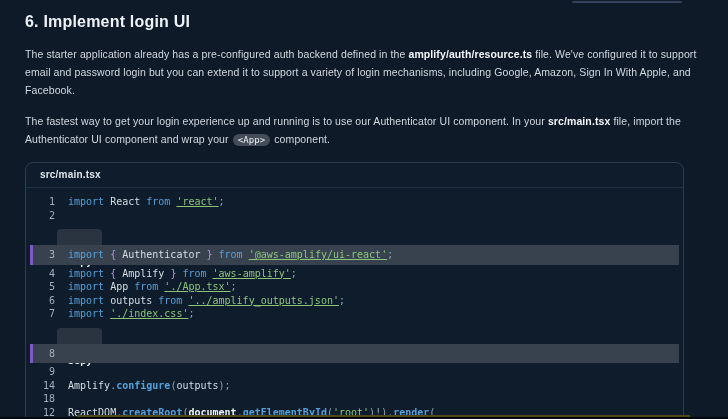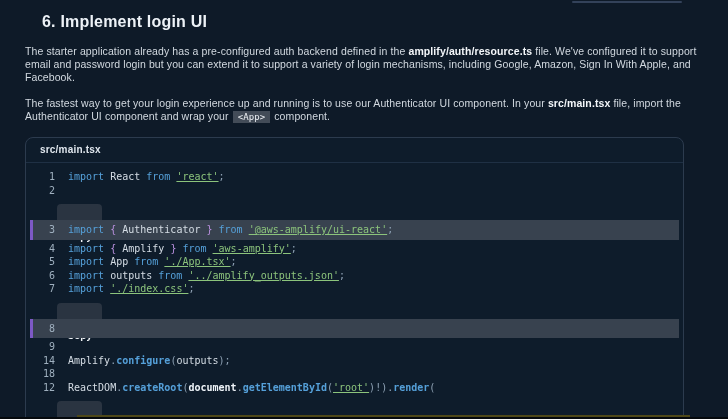--- a/index.html
+++ b/index.html
@@ -12,31 +12,30 @@
   }
   
   .top-artifact {
     position:absolute; top:1px; left:572px; width:110px; height:2px;
     background:#33425a; border-radius:1px;
   }
   .content { padding:13px 28px 0 25px; }
   h1.section-heading {
     font-size:16px; font-weight:bold; color:#edf2f7; letter-spacing:.2px;
     margin-bottom:14px;
-    margin-left:17px;
   }
   .para {
-    font-size:10.5px; line-height:13px; color:#d2d9e0; margin-bottom:13px;
+    font-size:10.5px; line-height:18px; color:#d2d9e0; margin-bottom:13px;
     letter-spacing:.1px;
   }
   .para strong { color:#f4f7fa; font-weight:bold; }
   .chip {
     font-family:"DejaVu Sans Mono", monospace;
     font-size:9px; background:#434c58; color:#eef1f5;
-    padding:1px 5px; border-radius:0; margin:0 1px;
+    padding:1px 5px; border-radius:6px; margin:0 1px;
   }
   
   .code-block {
     margin:11px 16px 0 25px;
     width:659px;
     background:#0e1c2b;
     border:1px solid #2c3b4e;
     border-radius:8px;
     padding-bottom:40px;
     min-height:300px;

